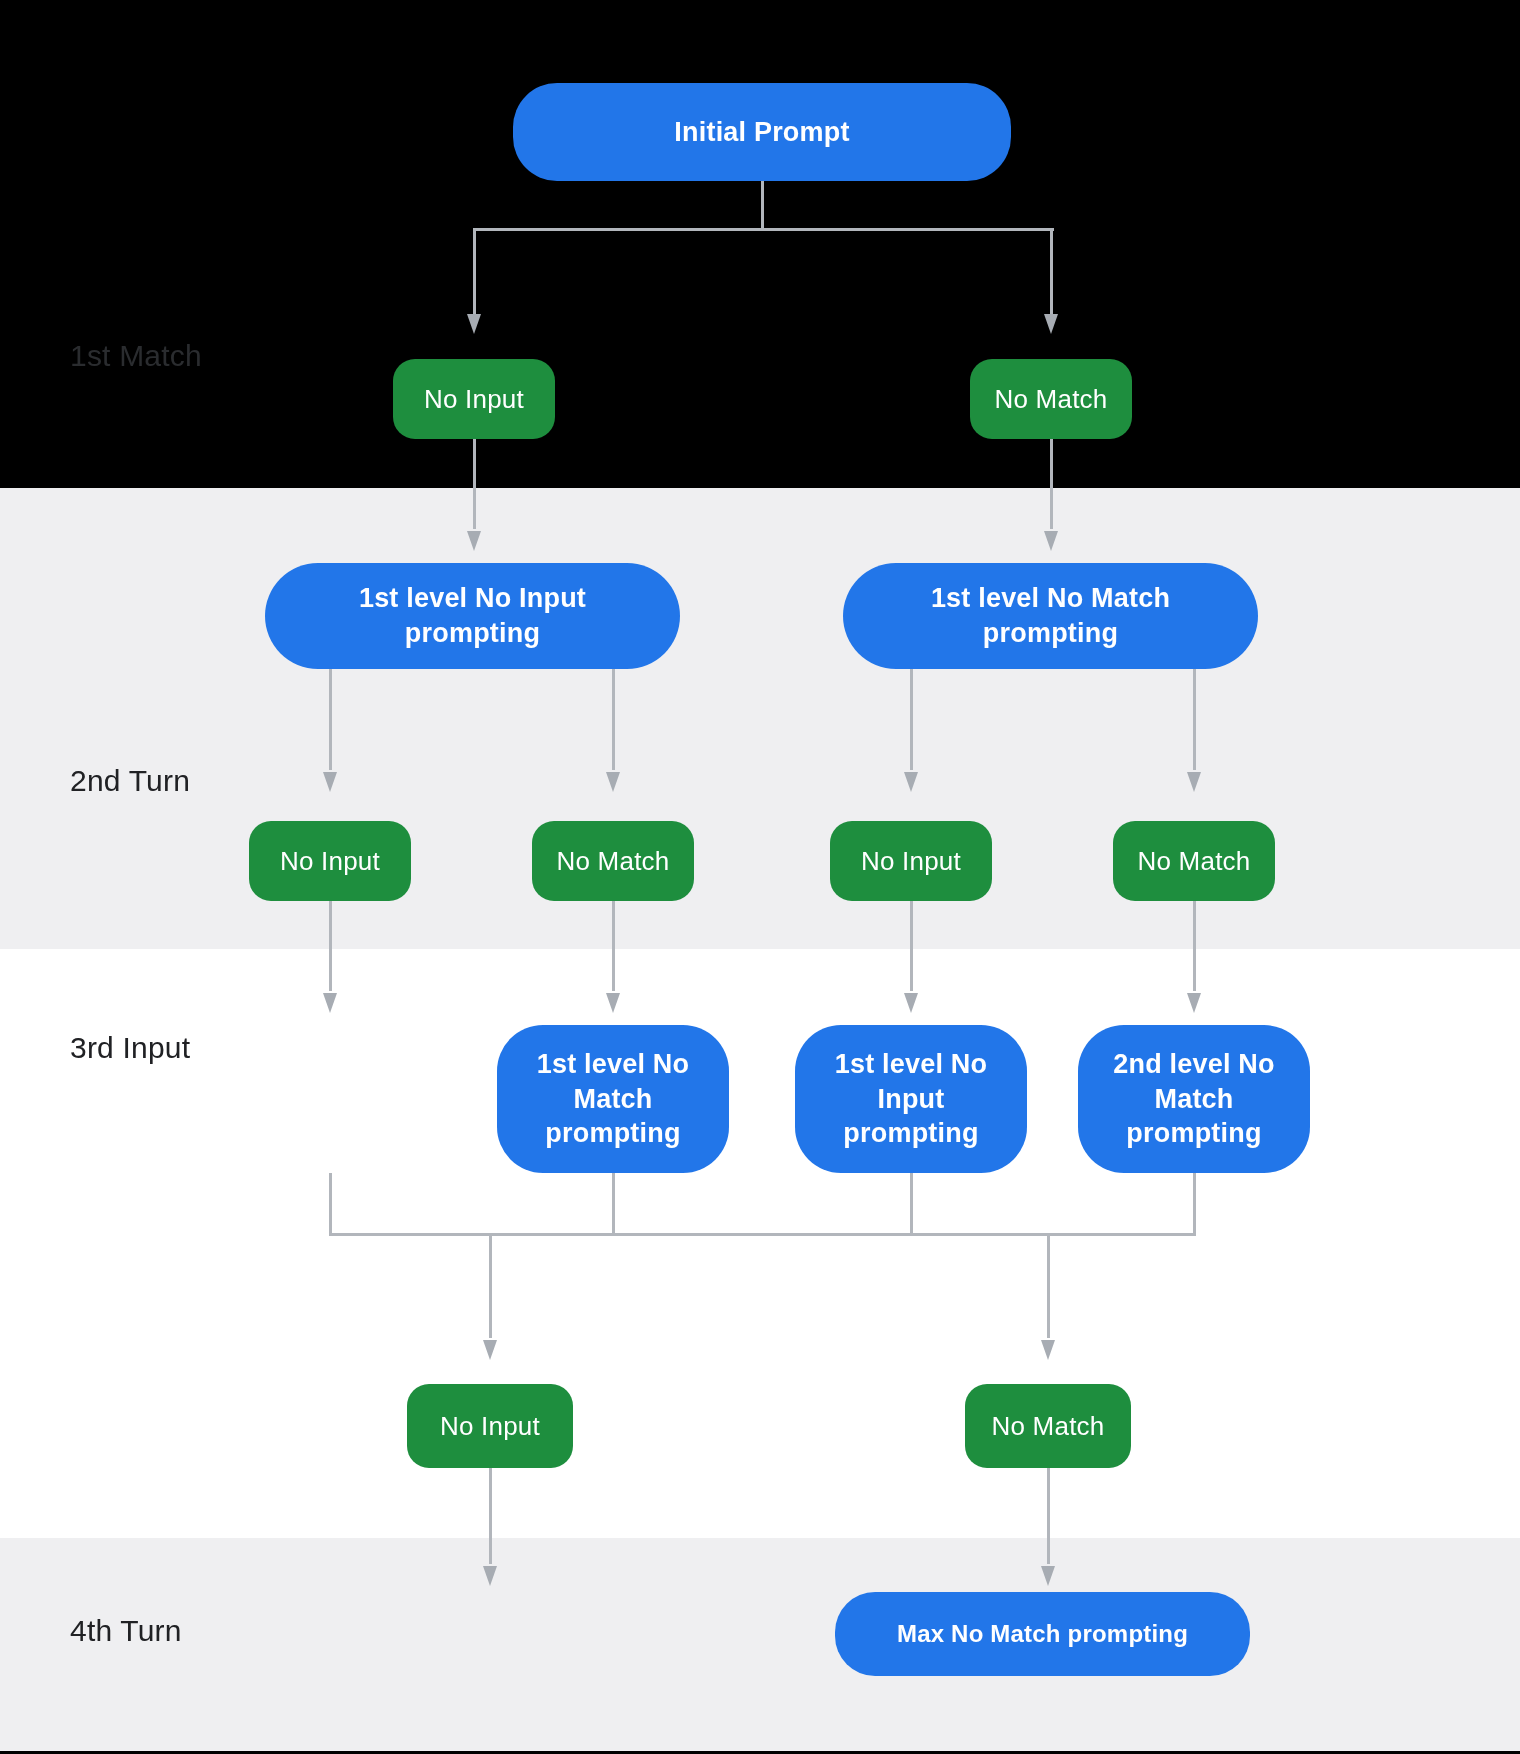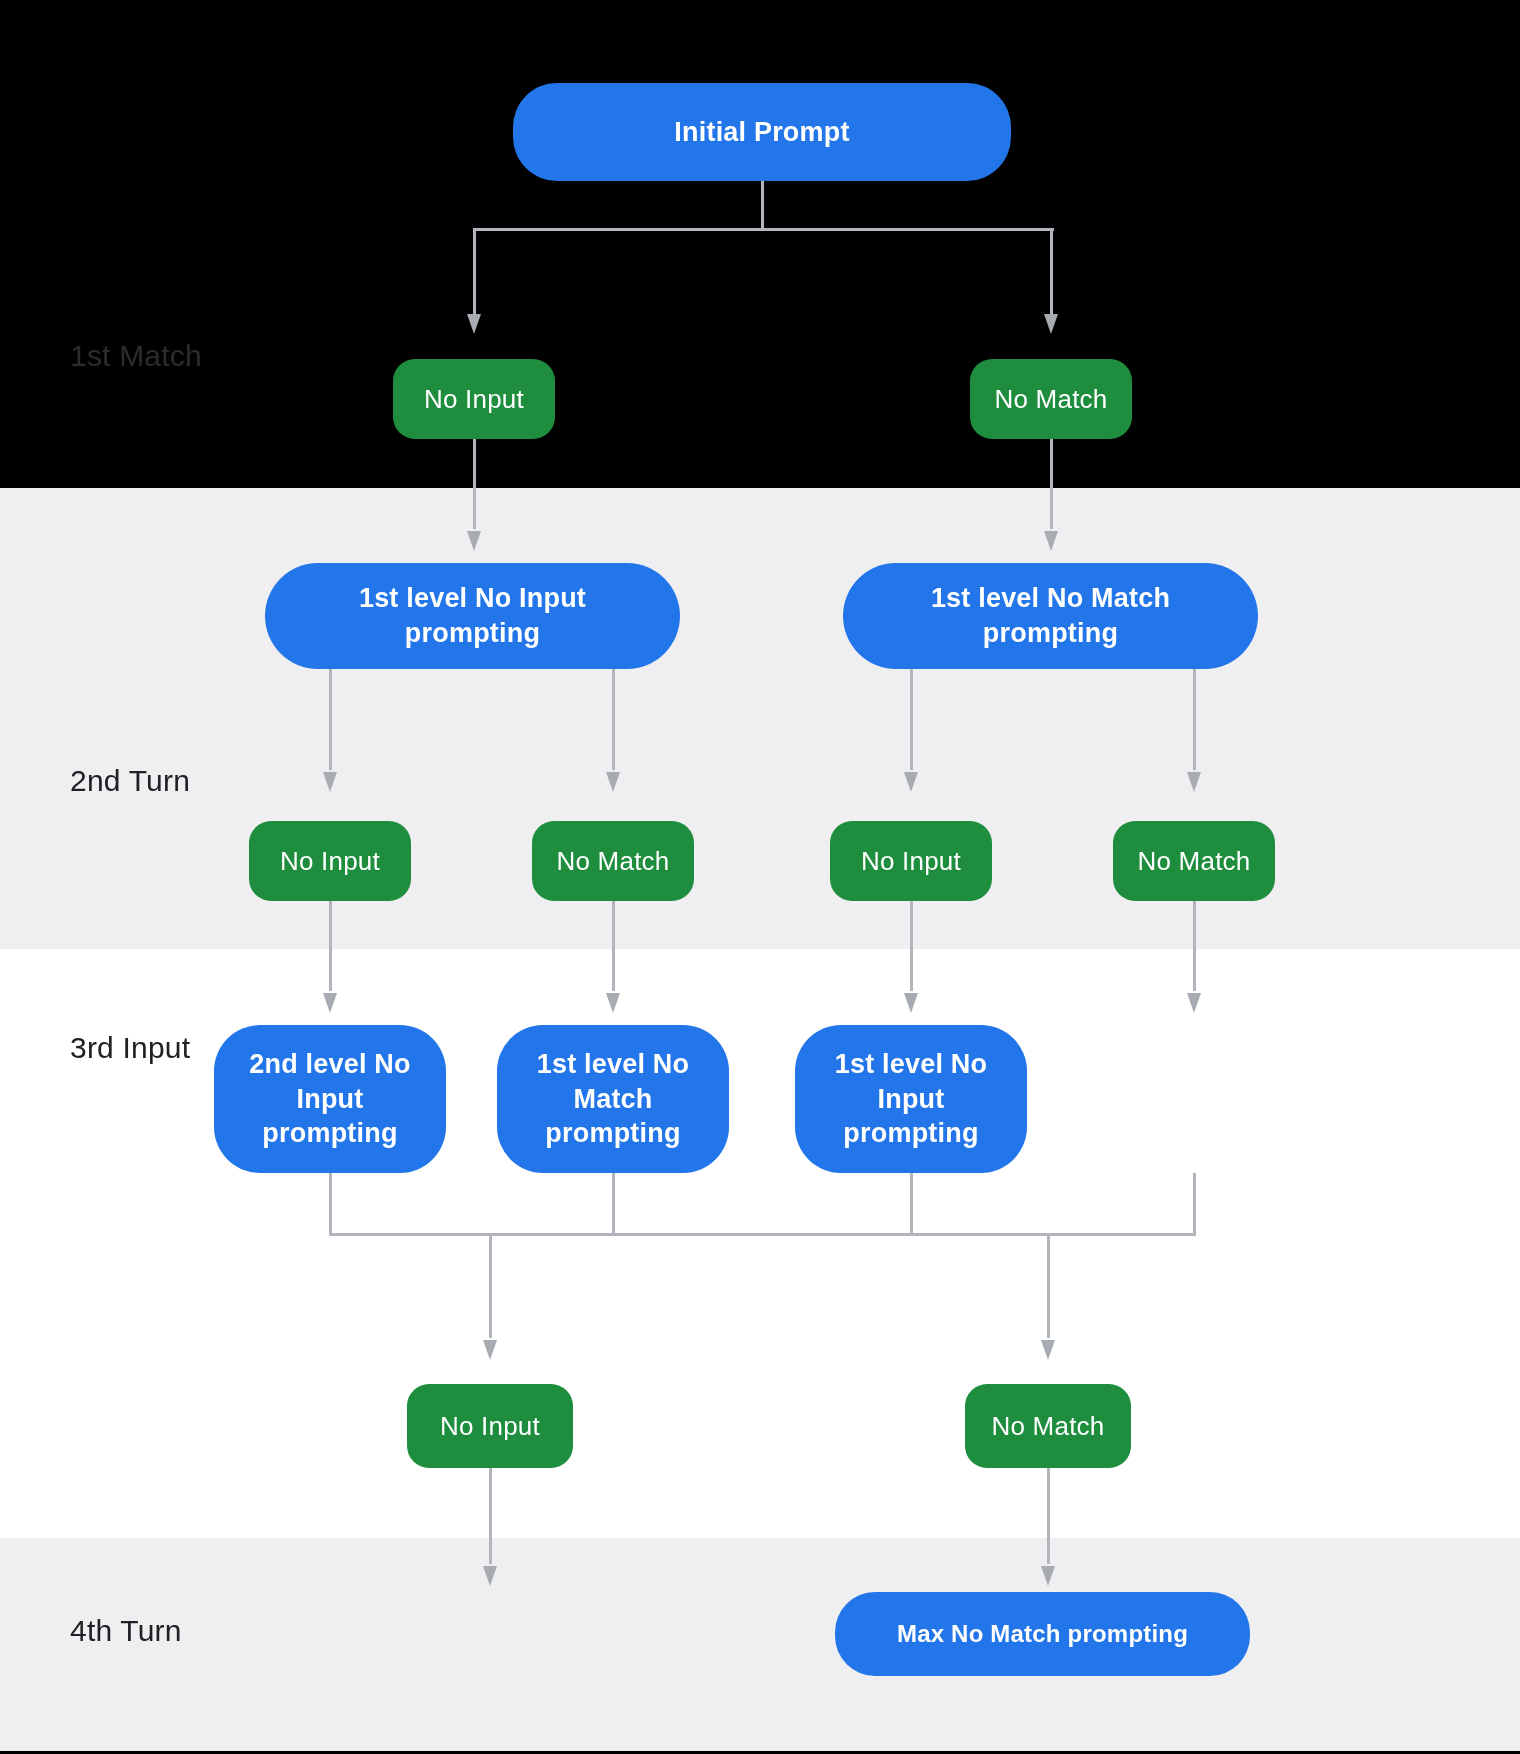--- a/index.html
+++ b/index.html
@@ -107,22 +107,22 @@
   <div class="gbox" style="left:970px;top:343px">No Match</div>
 
   <div class="pill" style="left:265px;top:563px;width:415px;height:106px;border-radius:53px;font-size:27px;padding:0 60px;box-sizing:border-box">1st level No Input prompting</div>
   <div class="pill" style="left:843px;top:563px;width:415px;height:106px;border-radius:53px;font-size:27px;padding:0 60px;box-sizing:border-box">1st level No Match prompting</div>
 
   <div class="gbox" style="left:249px;top:805px">No Input</div>
   <div class="gbox" style="left:532px;top:805px">No Match</div>
   <div class="gbox" style="left:830px;top:805px">No Input</div>
   <div class="gbox" style="left:1113px;top:805px">No Match</div>
 
-  <div class="pill" style="left:214px;top:1025px;width:232px;height:148px;border-radius:46px;font-size:27px;padding:0 16px;box-sizing:border-box">2nd level No Input prompting</div>
   <div class="pill" style="left:497px;top:1025px;width:232px;height:148px;border-radius:46px;font-size:27px;padding:0 16px;box-sizing:border-box">1st level No Match prompting</div>
   <div class="pill" style="left:795px;top:1025px;width:232px;height:148px;border-radius:46px;font-size:27px;padding:0 16px;box-sizing:border-box">1st level No Input prompting</div>
+  <div class="pill" style="left:1078px;top:1025px;width:232px;height:148px;border-radius:46px;font-size:27px;padding:0 16px;box-sizing:border-box">2nd level No Match prompting</div>
 
   <div class="gbox" style="left:407px;top:1368px;width:166px;height:84px">No Input</div>
   <div class="gbox" style="left:965px;top:1368px;width:166px;height:84px">No Match</div>
 
   <div class="pill" style="left:835px;top:1592px;width:415px;height:84px;border-radius:40px;font-size:24px">Max No Match prompting</div>
 
 </div>
 
 </body></html>

